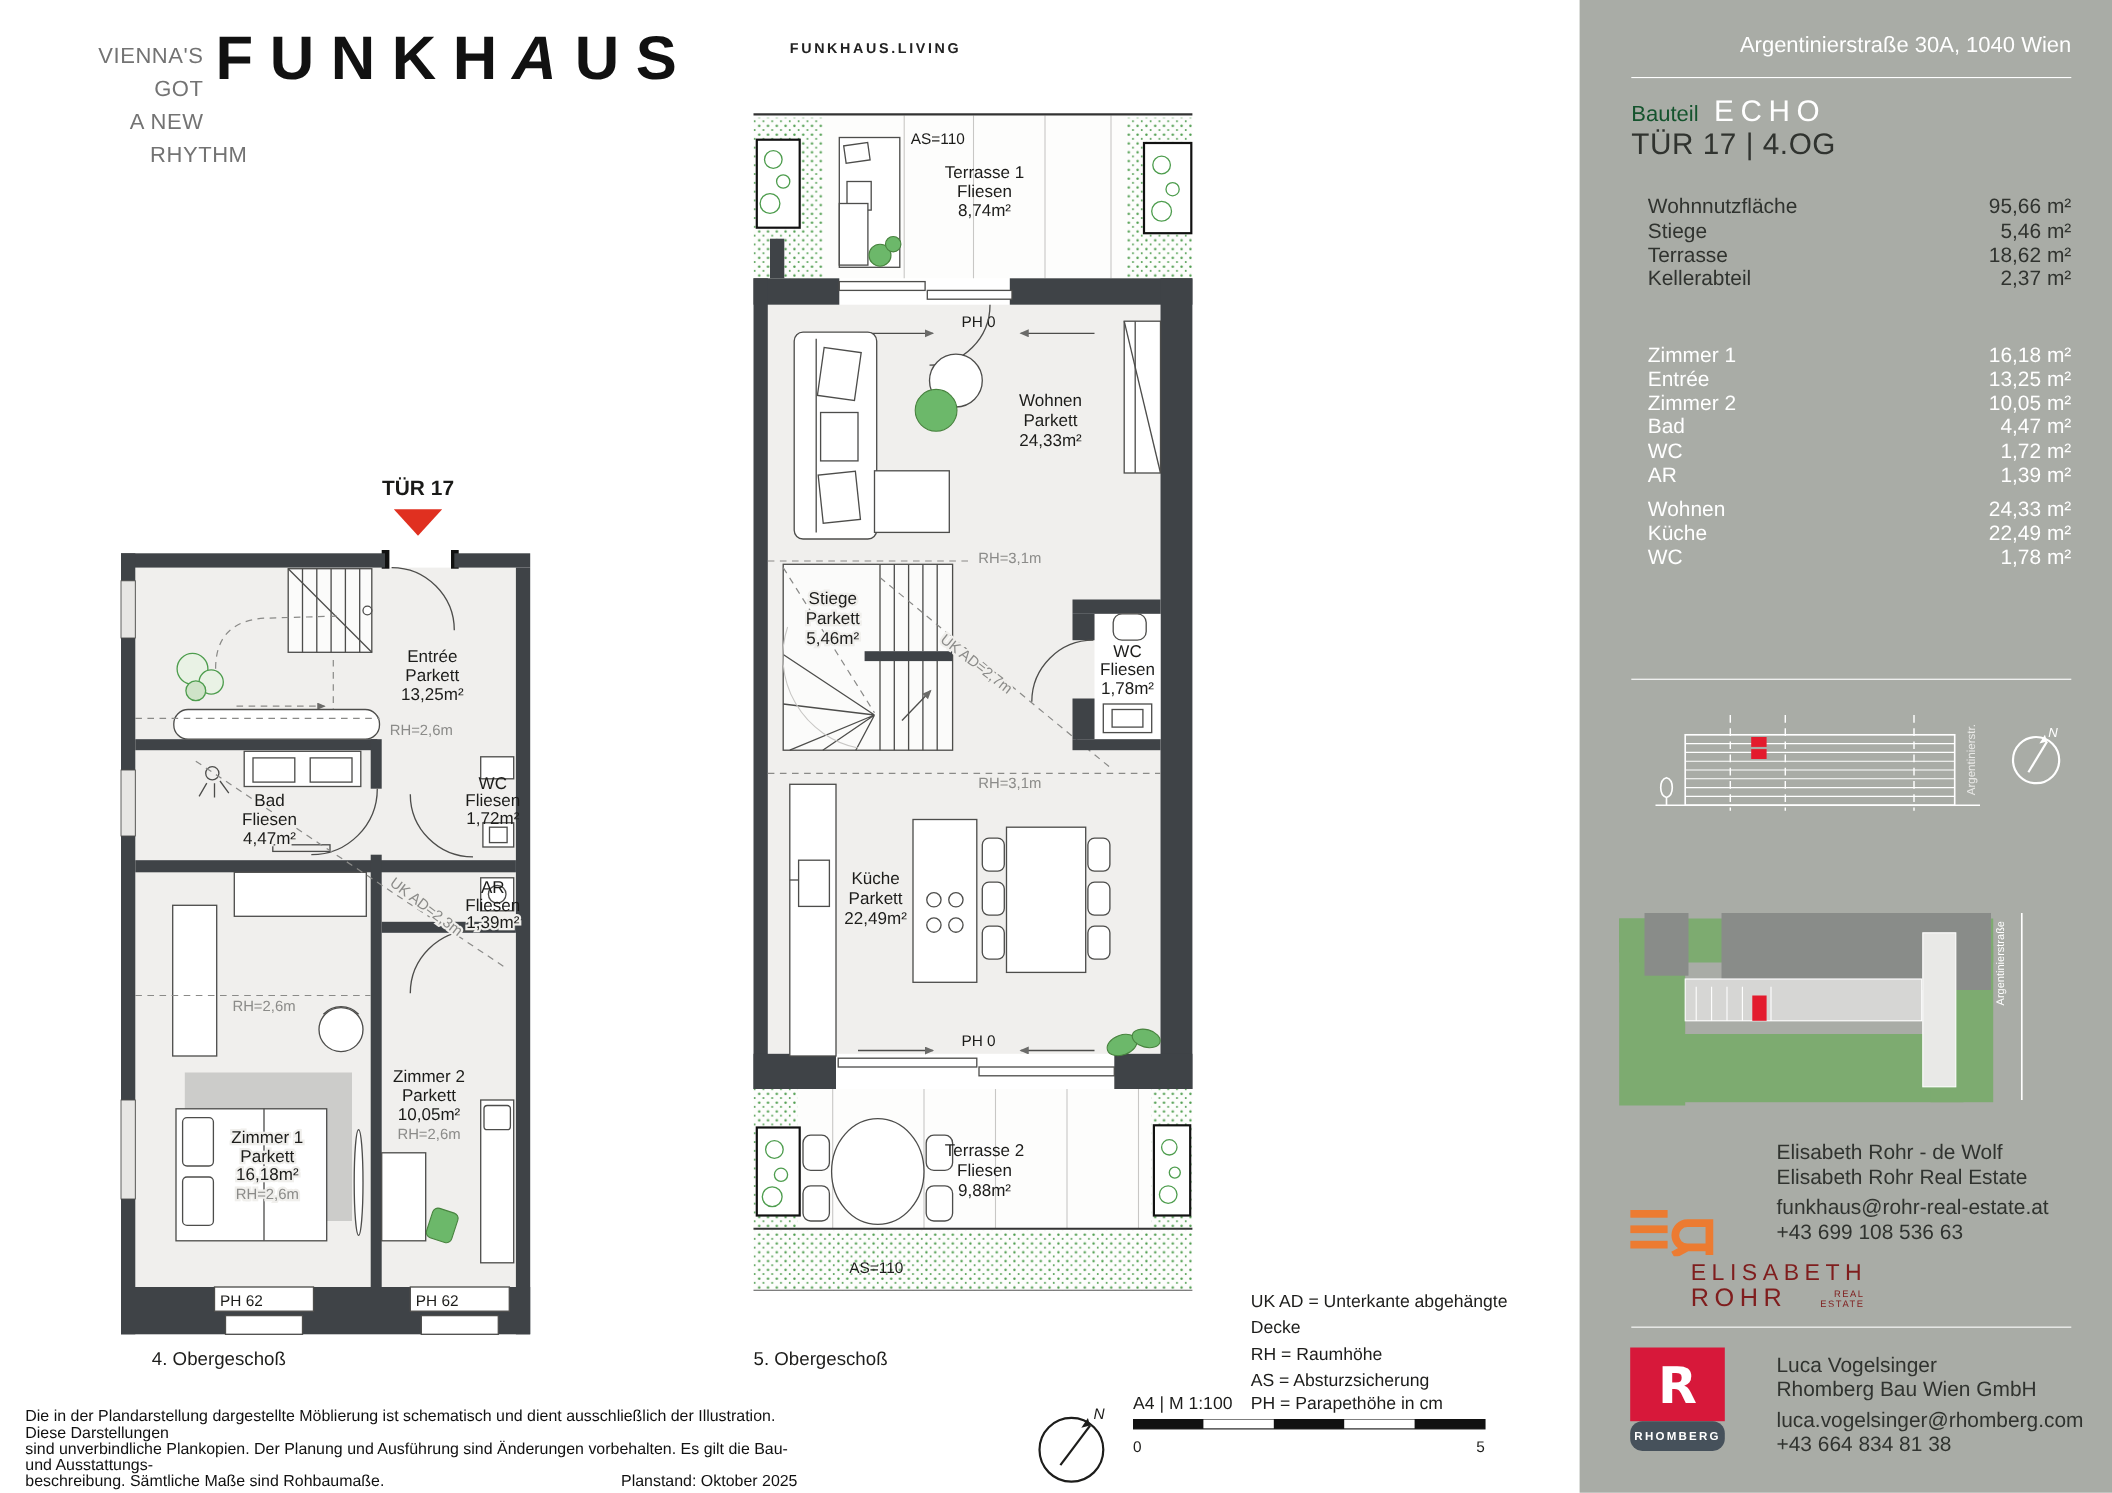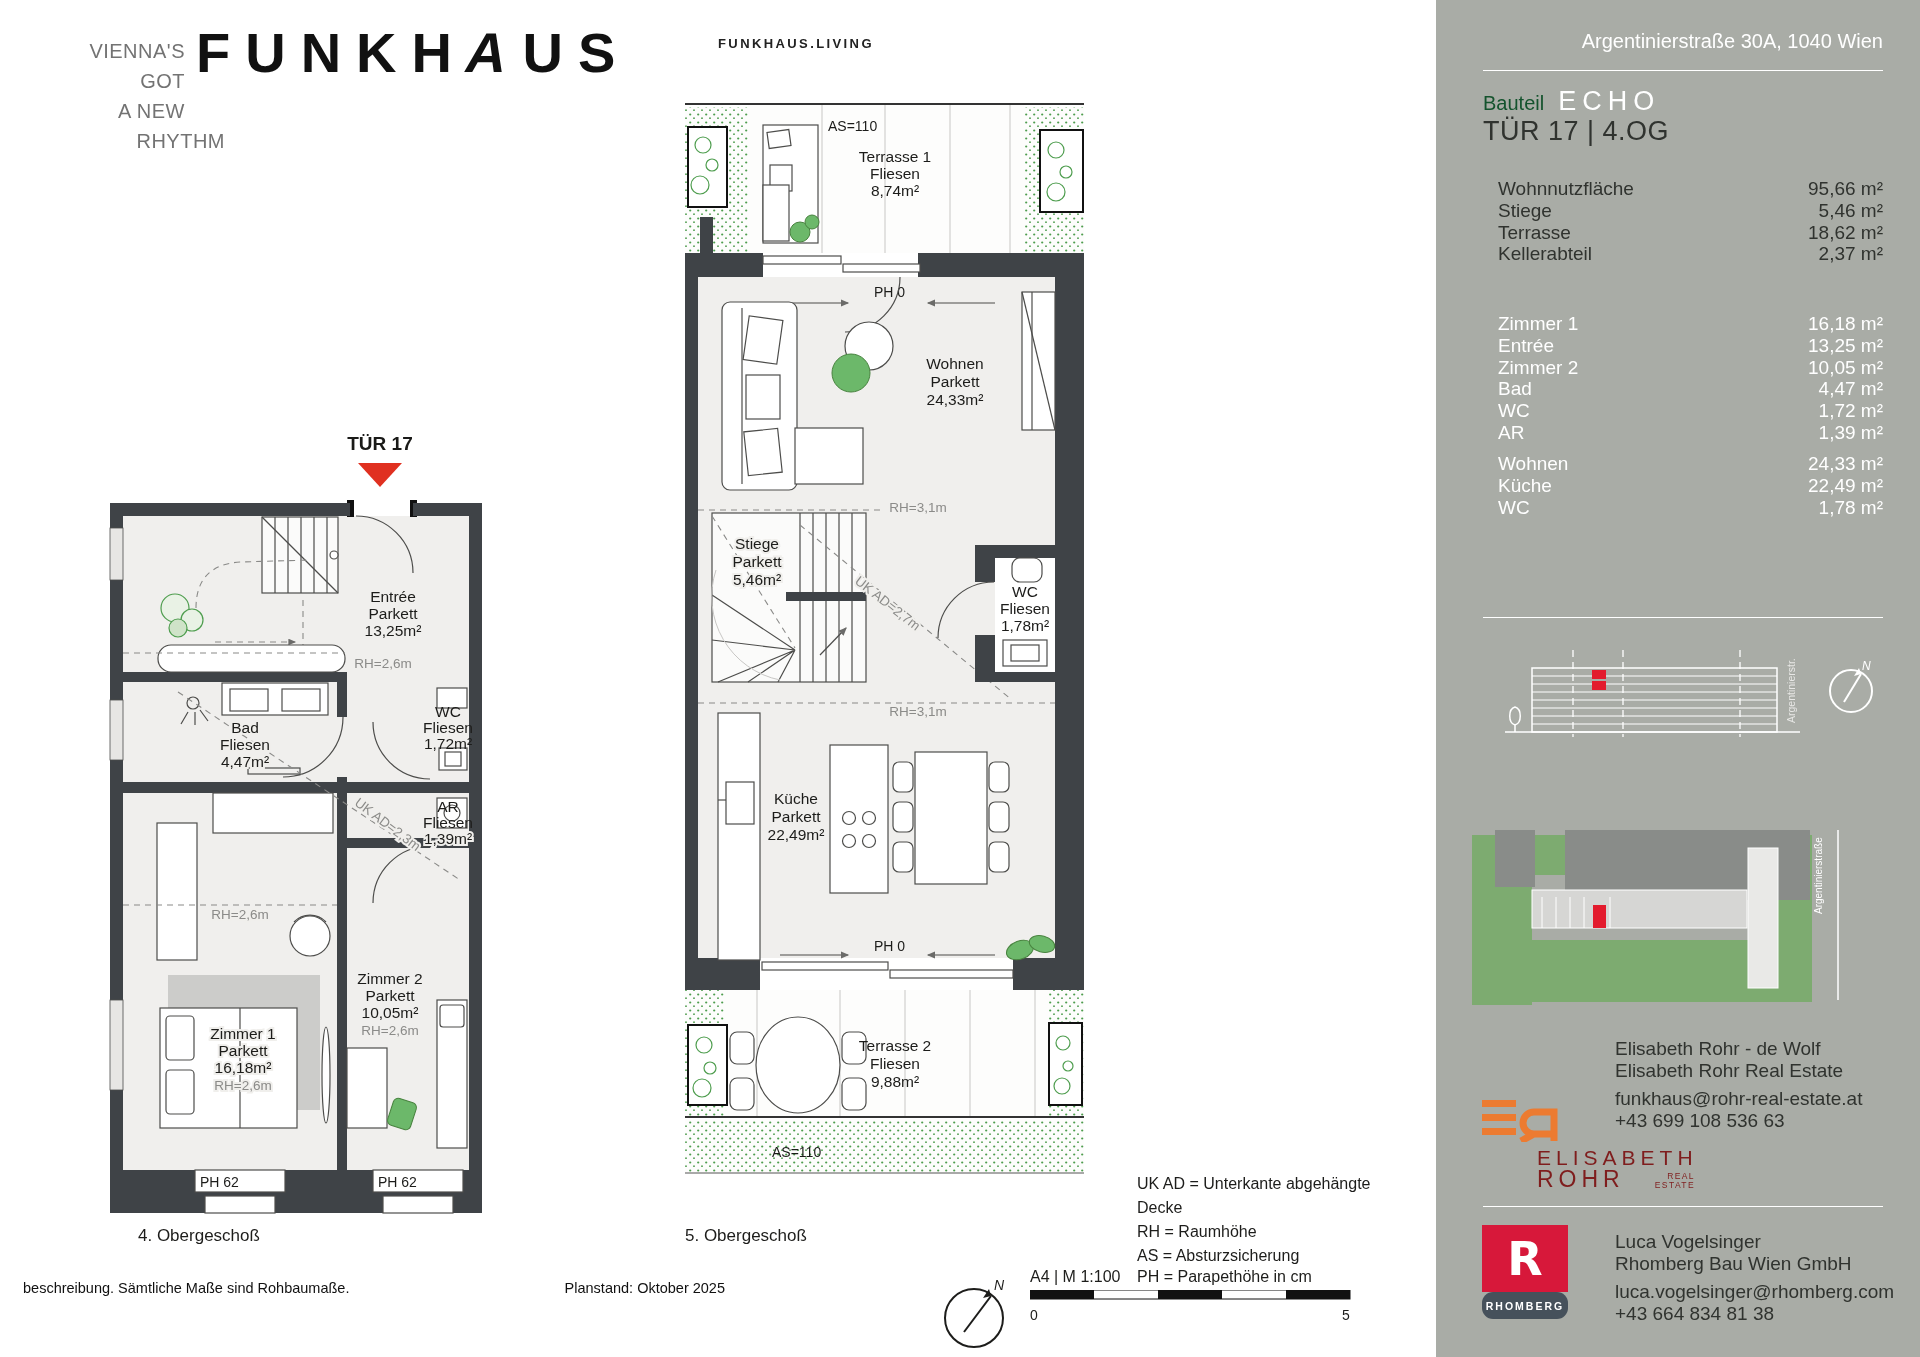--- a/index.html
+++ b/index.html
@@ -414,20 +414,22 @@
 <svg class="abs" style="left:1030px;top:1290px;" width="322" height="42" viewBox="0 0 322 42">
   <rect x="0" y="0" width="320" height="9" fill="#fff" stroke="#111" stroke-width="1"></rect>
   <rect x="0" y="0" width="64" height="9" fill="#111"></rect>
   <rect x="128" y="0" width="64" height="9" fill="#111"></rect>
   <rect x="256" y="0" width="64" height="9" fill="#111"></rect>
   <text x="0" y="30" class="scalelabels" font-size="14" fill="#1d1d1b">0</text>
   <text x="312" y="30" class="scalelabels" font-size="14" fill="#1d1d1b">5</text>
 </svg>
 
 <div class="abs disclaimer">
+  <div>Die in der Plandarstellung dargestellte Möblierung ist schematisch und dient ausschließlich der Illustration. Diese Darstellungen</div>
+  <div>sind unverbindliche Plankopien. Der Planung und Ausführung sind Änderungen vorbehalten. Es gilt die Bau- und Ausstattungs-</div>
   <div class="last">
     <span>beschreibung. Sämtliche Maße sind Rohbaumaße.</span>
     <span>Planstand: Oktober 2025</span>
   </div>
 </div>
 
 <div class="abs panel">
   <div class="inner abs addr">Argentinierstraße 30A, 1040 Wien</div>
   <div class="inner abs hr" style="top:70px;"></div>
 

